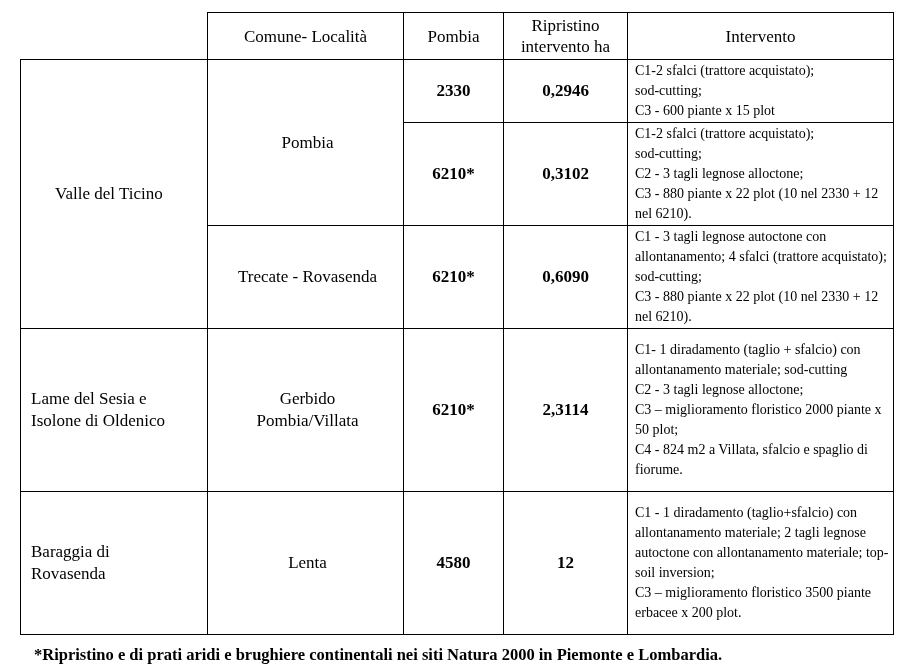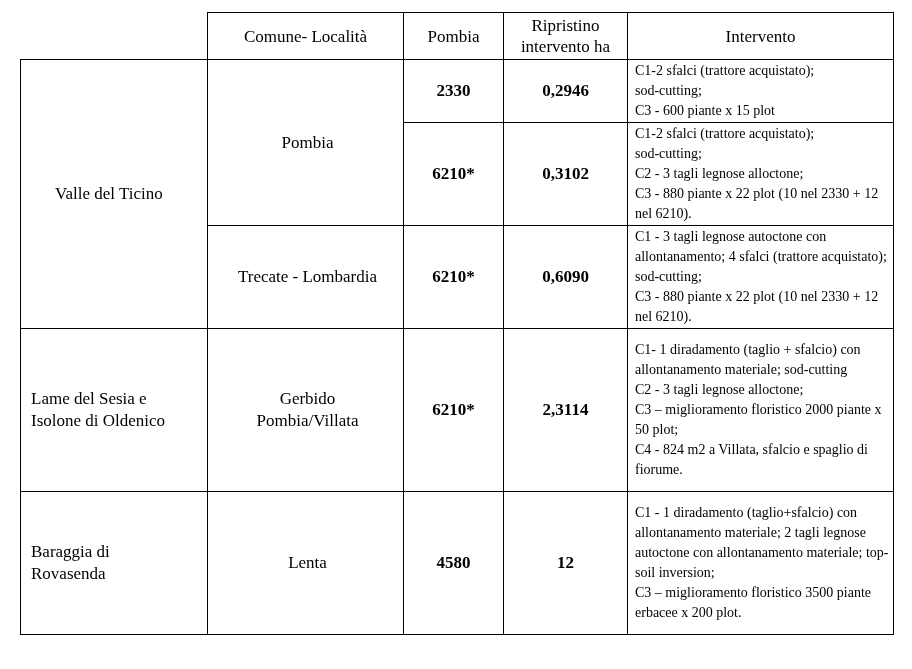--- a/index.html
+++ b/index.html
@@ -97,21 +97,21 @@
       </tr>
       <tr class="r-2">
         <td class="num-cell">6210*</td>
         <td class="num-cell">0,3102</td>
         <td class="intervento-cell">C1-2 sfalci (trattore acquistato);
 sod-cutting;
 C2 - 3 tagli legnose alloctone;
 C3 - 880 piante x 22 plot (10 nel 2330 + 12 nel 6210).</td>
       </tr>
       <tr class="r-3">
-        <td class="comune-cell">Trecate - Lombardia</td>
+        <td class="comune-cell">Trecate - Rovasenda</td>
         <td class="num-cell">6210*</td>
         <td class="num-cell">0,6090</td>
         <td class="intervento-cell">C1 - 3 tagli legnose autoctone con allontanamento; 4 sfalci (trattore acquistato); sod-cutting;
 C3 - 880 piante x 22 plot (10 nel 2330 + 12 nel 6210).</td>
       </tr>
       <tr class="r-4">
         <td class="site-cell">Lame del Sesia e
 Isolone di Oldenico</td>
         <td class="comune-cell">Gerbido
 Pombia/Villata</td>
@@ -127,14 +127,15 @@
 Rovasenda</td>
         <td class="comune-cell">Lenta</td>
         <td class="num-cell">4580</td>
         <td class="num-cell">12</td>
         <td class="intervento-cell">C1 - 1 diradamento (taglio+sfalcio) con allontanamento materiale; 2 tagli legnose autoctone con allontanamento materiale; top-soil inversion;
 C3 – miglioramento floristico 3500 piante erbacee x 200 plot.</td>
       </tr>
     </tbody>
   </table>
 
+  <div class="footnote">*Ripristino e di prati aridi e brughiere continentali nei siti Natura 2000 in Piemonte e Lombardia.</div>
 
 </div>
 
 </body></html>

